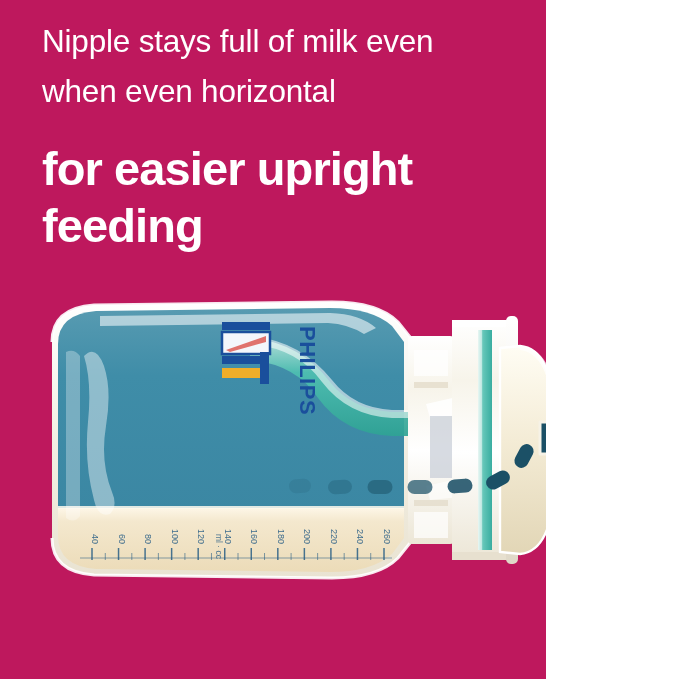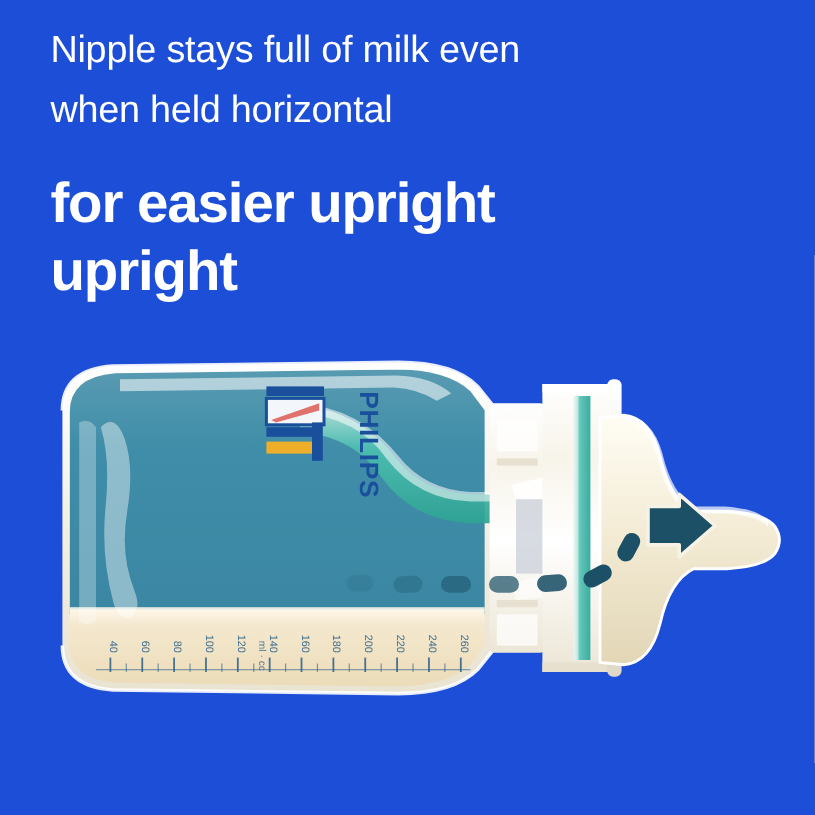--- a/index.html
+++ b/index.html
@@ -1,22 +1,22 @@
 <!DOCTYPE html>
 <html><head>
 <meta charset="utf-8">
 <style>
   html,body{margin:0;padding:0;}
   body{
     width:679px;height:679px;overflow:hidden;
     font-family:"Liberation Sans", sans-serif;
   }
   #stage{
-    position:relative;width:679px;height:679px;
-    background:#1d4ed8;
+    position:relative;width:546px;height:679px;
+    background:#be185d;
     overflow:hidden;
     text-decoration:underline;
   }
 
   
   #headline{
     position:absolute;left:42px;top:16px;width:600px;
   }
   .line-light{
     color:#ffffff;
@@ -42,24 +42,24 @@
   }
   svg{display:block;}
 </style>
 </head>
 <body>
 
 <div id="stage">
 
   <div id="headline">
     <div class="line-light">Nipple stays full of milk even</div>
-    <div class="line-light">when held horizontal</div>
+    <div class="line-light">when even horizontal</div>
     <div id="bold-wrap">
       <div class="line-bold">for easier upright</div>
-      <div class="line-bold">upright</div>
+      <div class="line-bold">feeding</div>
     </div>
   </div>
 
   <div id="bottle-art">
     <svg width="679" height="310" viewBox="0 0 679 310">
       <defs>
 
         <linearGradient id="gAir" x1="0" y1="0" x2="0" y2="1">
           <stop offset="0" stop-color="#5a9cb2"></stop>
           <stop offset="0.35" stop-color="#3f8da8"></stop>

